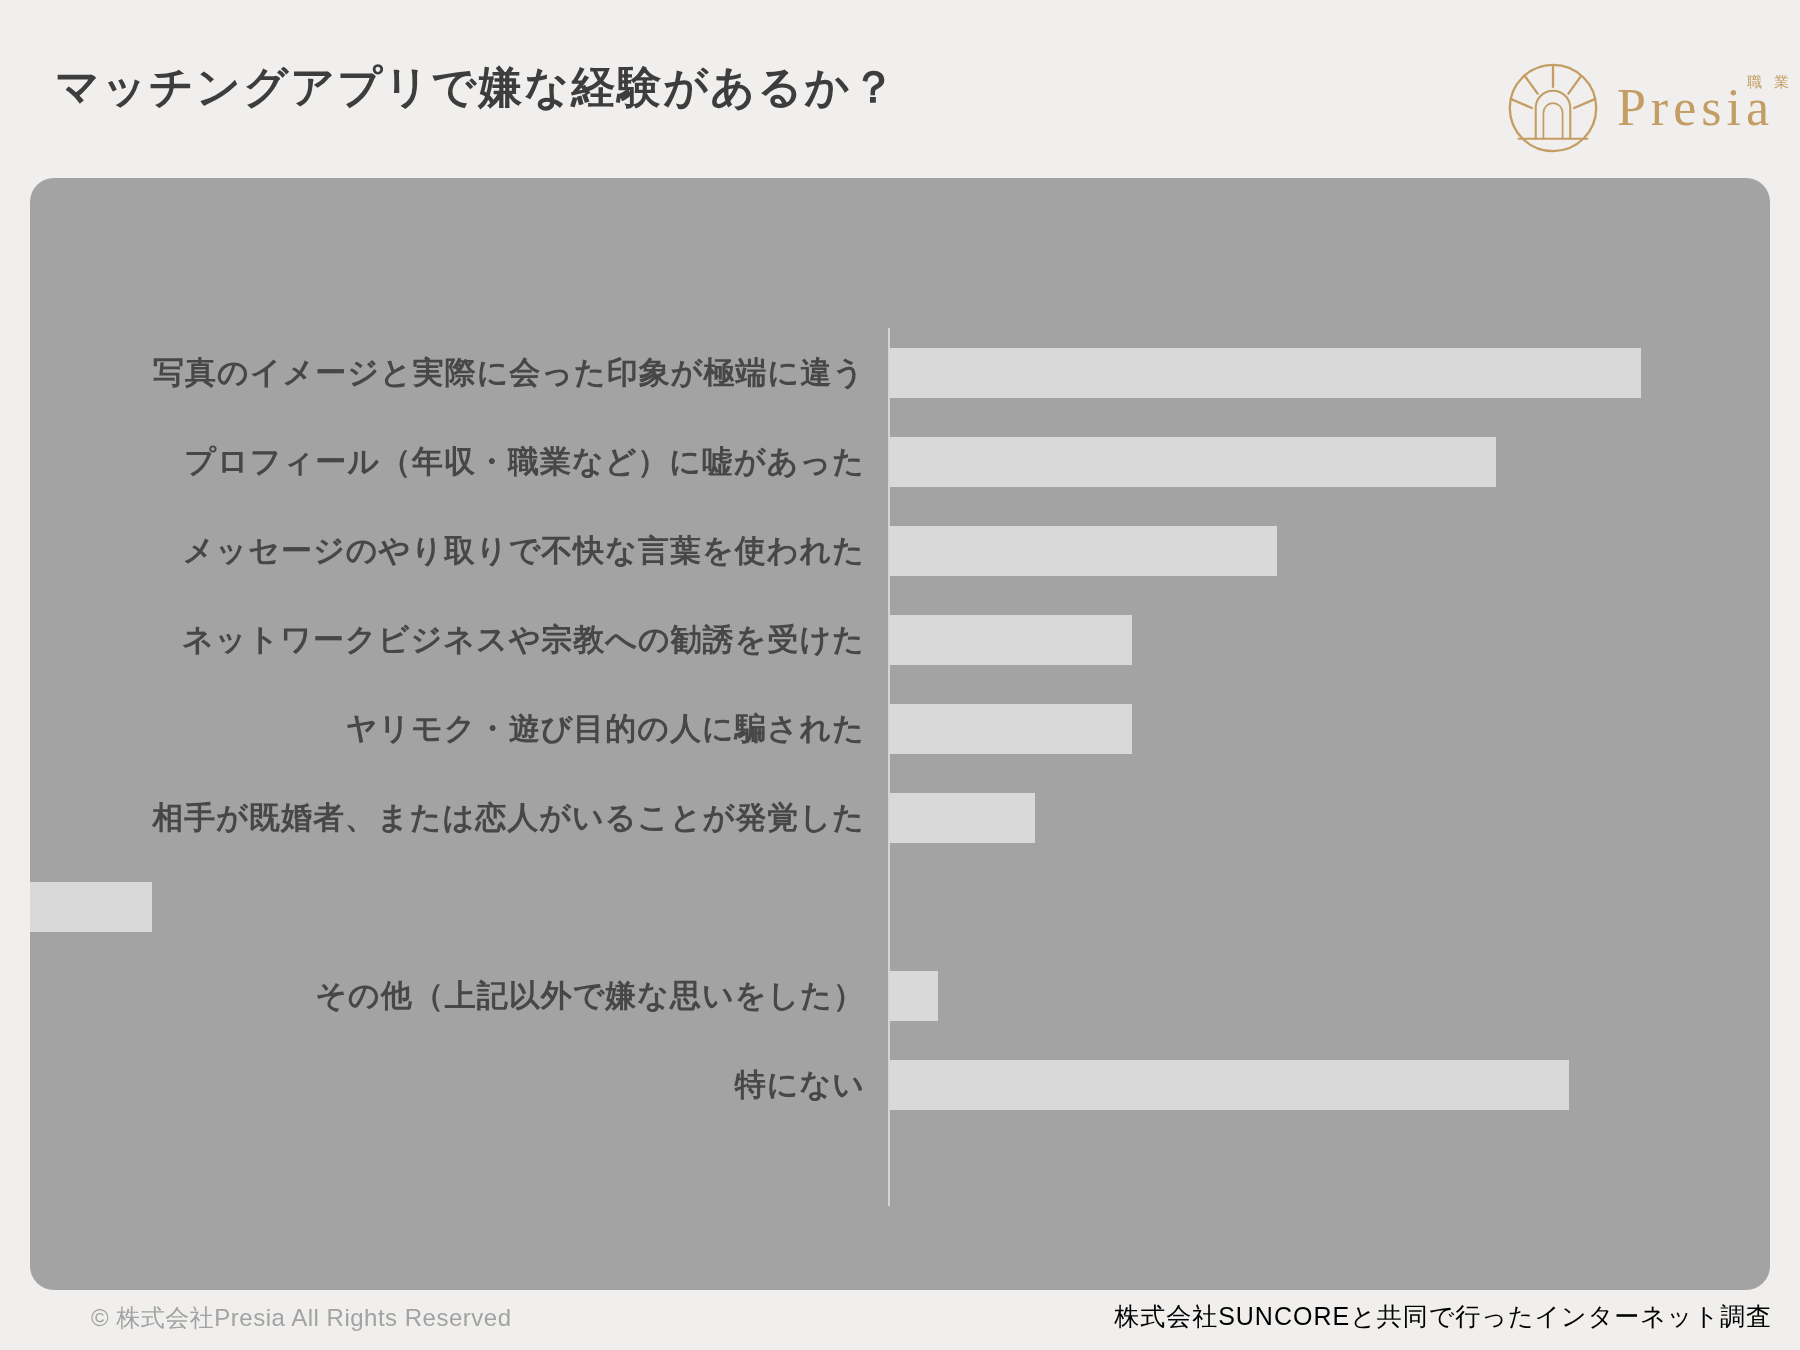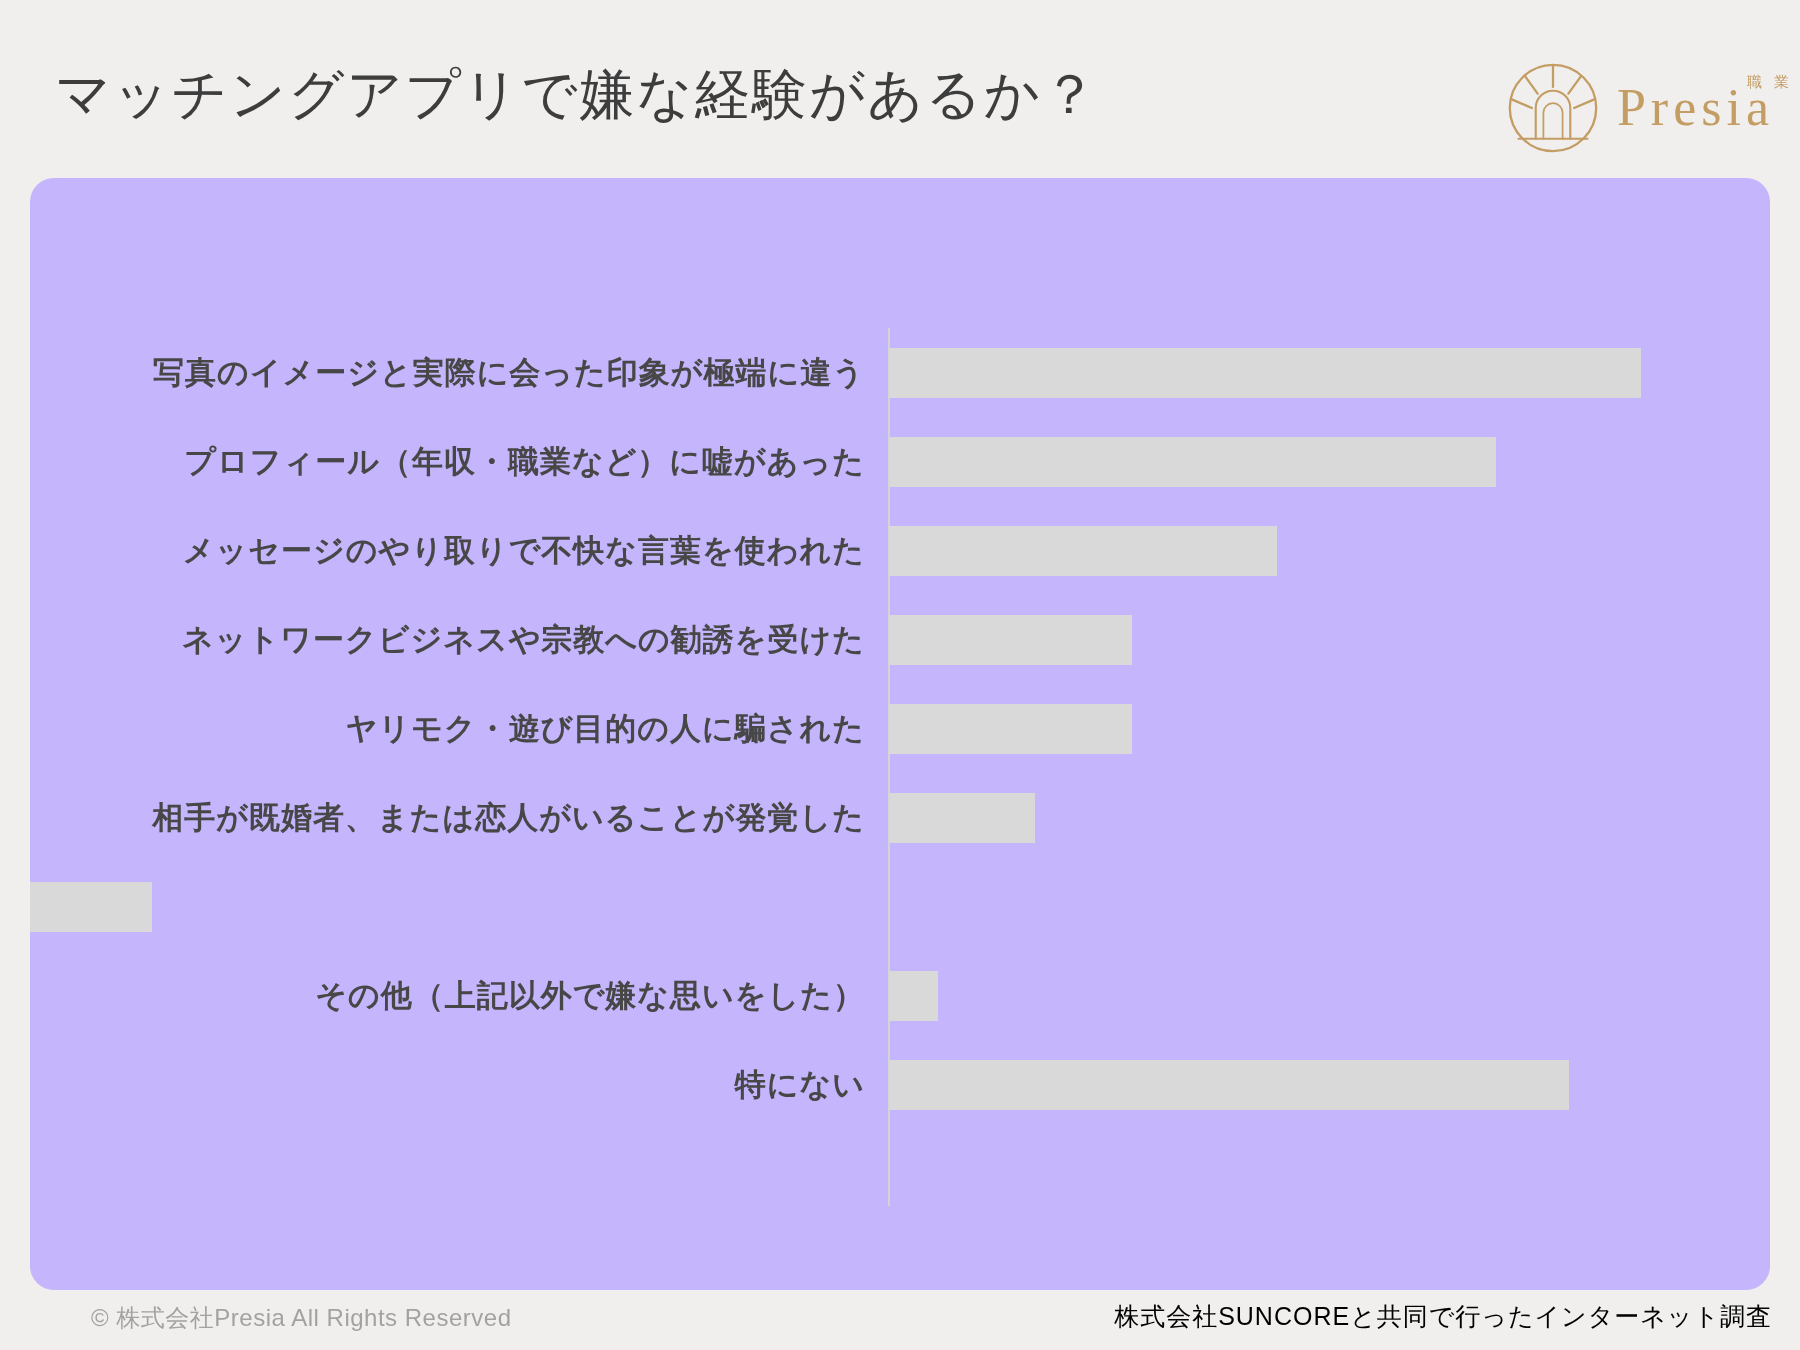--- a/index.html
+++ b/index.html
@@ -4,42 +4,42 @@
 <style>
   html,body{margin:0;padding:0;}
   body{
     width:1800px;height:1350px;position:relative;overflow:hidden;
     background:#f0efed;
     font-family:"Liberation Sans","DejaVu Sans",sans-serif;
   }
   
   .page-title{
     position:absolute;left:55px;top:58px;margin:0;
-    font-size:55px;font-weight:400;color:#3d3d3d;letter-spacing:2px;
+    font-size:44px;font-weight:700;color:#3d3d3d;letter-spacing:2px;
   }
   .logo{
     position:absolute;top:50px;right:26px;height:116px;
     display:flex;align-items:center;
   }
   .emblem{margin-right:16px;flex:0 0 auto;}
   .logo-text{
     position:relative;
     font-family:"Liberation Serif","DejaVu Serif",serif;
     color:#c39d63;
   }
   .logo-main{font-size:52px;letter-spacing:5px;line-height:1.1;}
   .logo-ruby{
     position:absolute;top:-6px;left:130px;
     font-size:15px;letter-spacing:12px;white-space:nowrap;
     display:flex;align-items:center;color:#c39d63;
   }
   
   .card{
     position:absolute;left:30px;top:178px;width:1740px;height:1112px;
-    background:#c4b5fd;border-radius:24px;
+    background:#a3a3a3;border-radius:24px;
   }
   
   .chart{
     position:absolute;left:0;top:150px;width:100%;
   }
   .axis{
     position:absolute;left:858px;top:0;width:2px;height:878px;
     background:#d4d4d4;
   }
   .row{display:flex;align-items:center;height:89px;}

